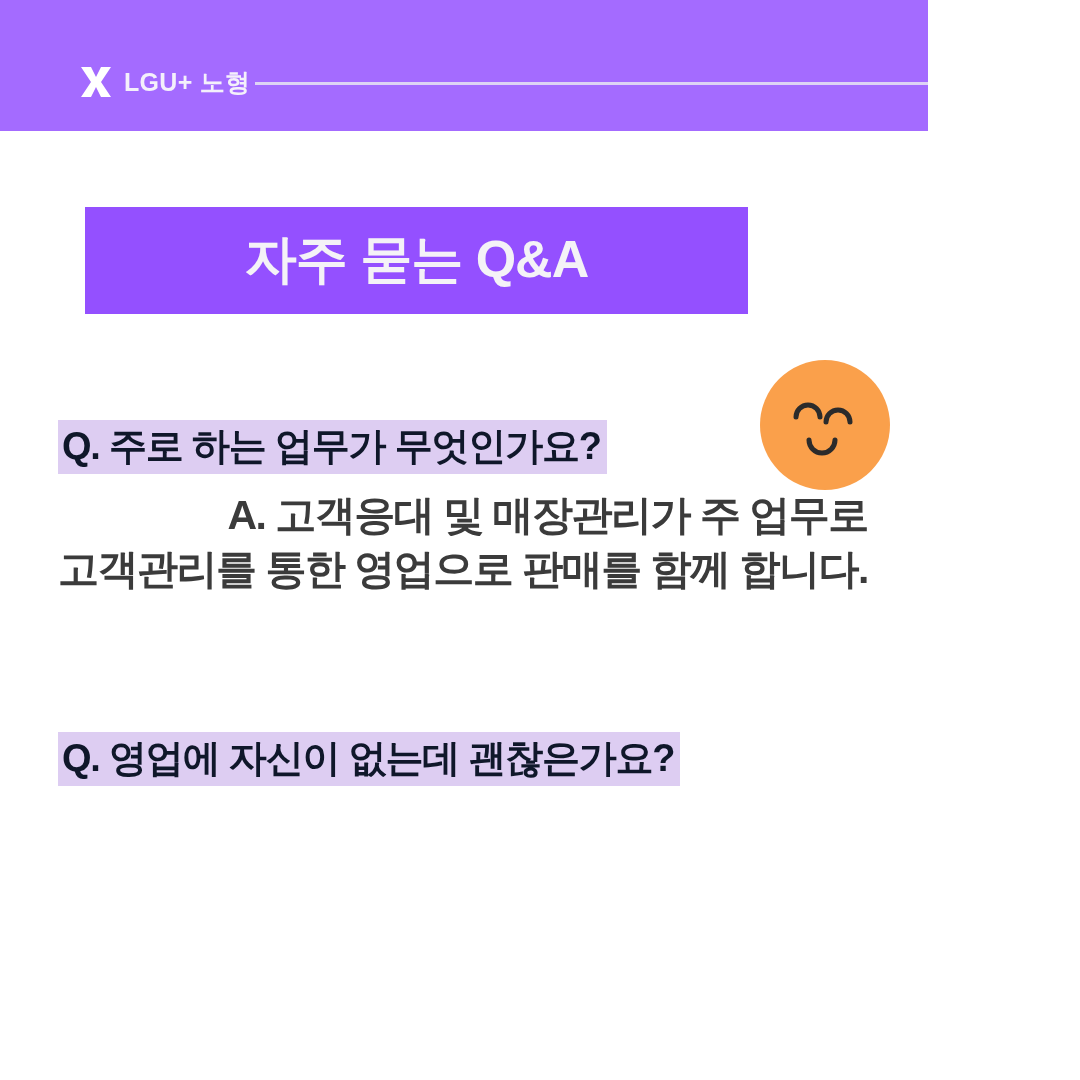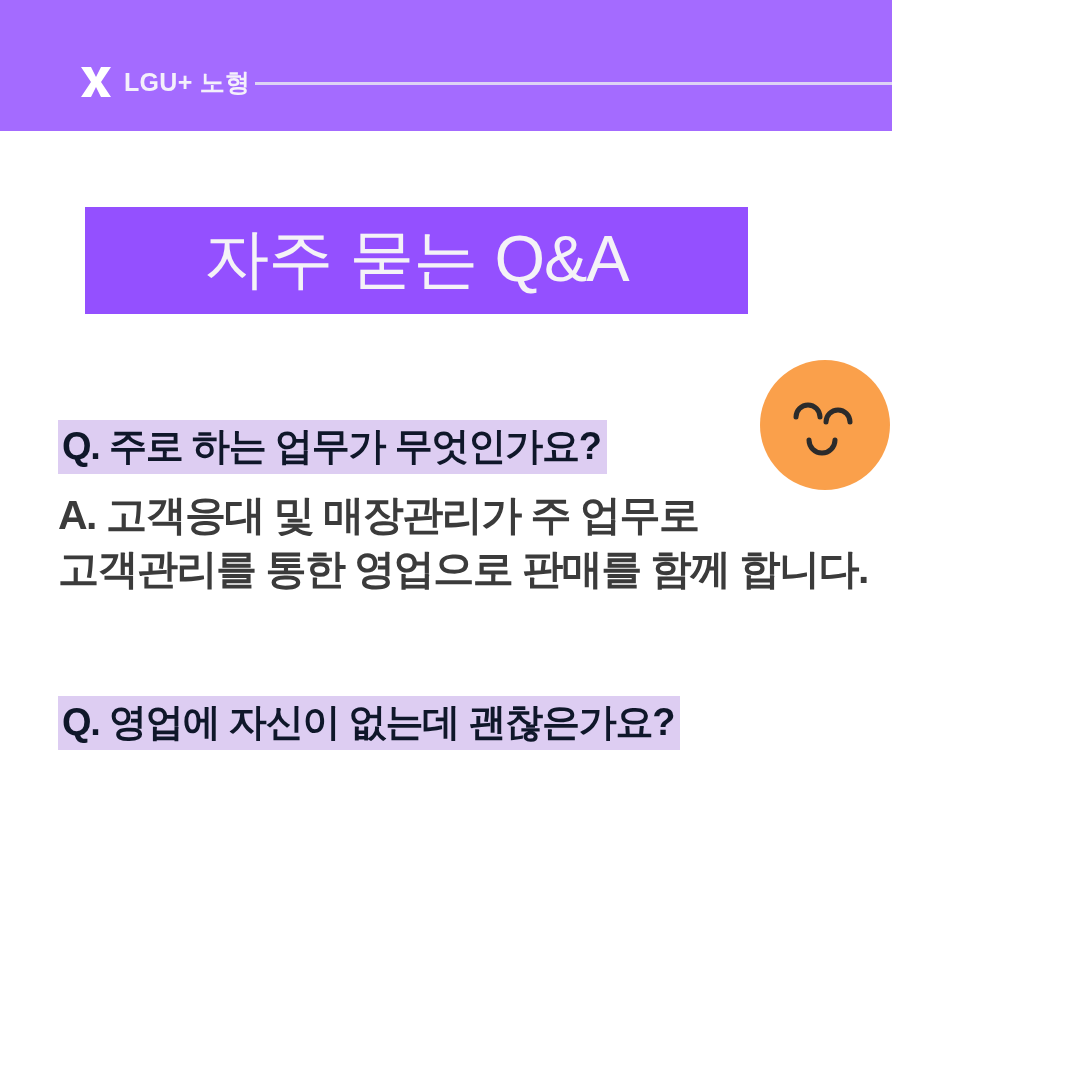--- a/index.html
+++ b/index.html
@@ -8,20 +8,21 @@
     background: #ffffff;
   }
 
   #card {
     position: relative;
     width: 892px;
     height: 1080px;
     background: #ffffff;
     overflow: hidden;
     font-family: "Liberation Sans", "DejaVu Sans", sans-serif;
+    padding-left: 36px;
   }
 
   
   #header-band {
     position: absolute;
     left: 0;
     top: 0;
     width: 1080px;
     height: 131px;
     background: #a46bff;
@@ -79,22 +80,22 @@
     width: 663px;
     height: 107px;
     background: #9450ff;
     display: flex;
     align-items: center;
     justify-content: center;
   }
 
   #title-text {
     color: #f4f2f7;
-    font-size: 65px;
-    font-weight: 400;
+    font-size: 52px;
+    font-weight: 700;
     line-height: 1;
     letter-spacing: -1px;
     white-space: nowrap;
     transform: translateY(-2px);
   }
 
   
   #smiley {
     position: absolute;
     left: 760px;
@@ -103,21 +104,21 @@
     height: 130px;
   }
 
   
   .qa-block {
     position: absolute;
     left: 58px;
   }
 
   #qa-block-1 { top: 420px; }
-  #qa-block-2 { top: 696px; }
+  #qa-block-2 { top: 732px; }
 
   .q-line {
     display: inline-block;
     background: #ddcdf2;
     color: #0f172a;
     font-size: 38px;
     font-weight: 800;
     line-height: 1.32;
     letter-spacing: -1.2px;
     padding: 1px 6px 3px 4px;
@@ -125,20 +126,21 @@
   }
 
   .a-text {
     margin-top: 14px;
     color: #3b3b3b;
     font-size: 41px;
     font-weight: 800;
     line-height: 1.32;
     letter-spacing: -1.5px;
     white-space: pre-line;
+    text-align: right;
   }
 </style>
 </head>
 <body>
 
 <div id="card">
 
   <div id="header-band">
     <div id="brand">
       <svg id="brand-mark" viewBox="0 0 32 30" aria-hidden="true">

